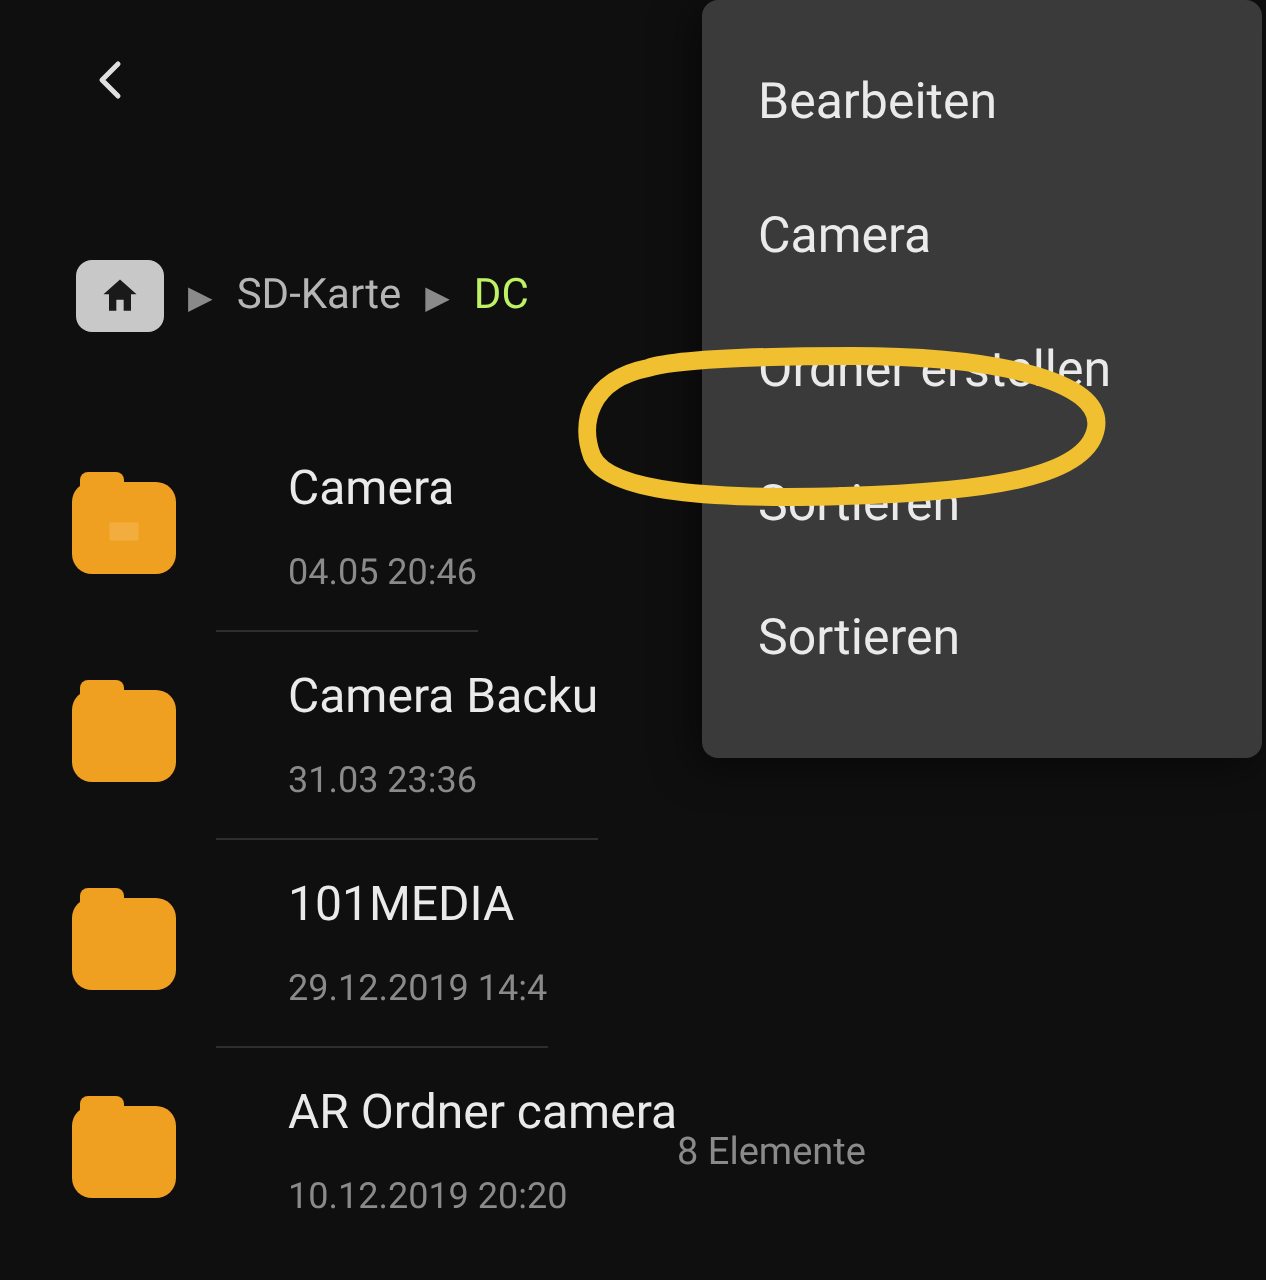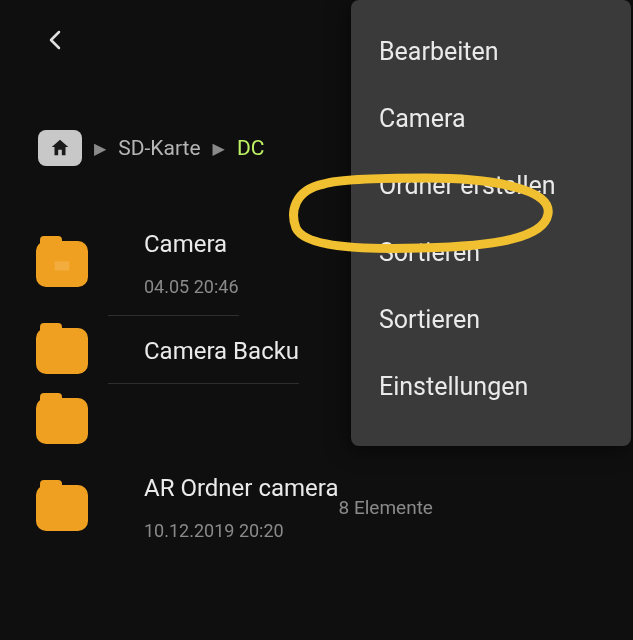--- a/index.html
+++ b/index.html
@@ -165,26 +165,33 @@
         <div class="row-sub">04.05 20:46</div>
       </div>
     </div>
   </div>
 
   <div class="row-wrap">
     <div class="folder-icon"></div>
     <div class="row">
       <div class="row-text">
         <div class="row-title">Camera Backu</div>
+        <div class="row-sub">31.03 23:36</div>
       </div>
     </div>
   </div>
 
   <div class="row-wrap">
     <div class="folder-icon"></div>
+    <div class="row">
+      <div class="row-text">
+        <div class="row-title">101MEDIA</div>
+        <div class="row-sub">29.12.2019 14:4</div>
+      </div>
+    </div>
   </div>
 
   <div class="row-wrap">
     <div class="folder-icon"></div>
     <div class="row" style="border-bottom:none">
       <div class="row-text">
         <div class="row-title">AR Ordner camera</div>
         <div class="row-sub">10.12.2019 20:20</div>
       </div>
       <div class="row-right">8 Elemente</div>
@@ -192,21 +199,20 @@
   </div>
 
 </div>
 
 <div class="menu">
   <div class="menu-item">Bearbeiten</div>
   <div class="menu-item">Camera</div>
   <div class="menu-item">Ordner erstellen</div>
   <div class="menu-item">Sortieren</div>
   <div class="menu-item">Sortieren</div>
-  <div class="menu-item">Einstellungen</div>
 </div>
 
 <div class="highlight">
   <svg viewBox="0 0 272 82">
     <path d="M 38 12
              C 8 18, 4 40, 10 56
              C 18 74, 70 78, 136 76
              C 210 74, 258 66, 262 42
              C 266 18, 210 6, 140 6
              C 90 6, 50 8, 38 12 Z" fill="none" stroke="#f0c030" stroke-width="9" stroke-linecap="round" stroke-linejoin="round"></path>

